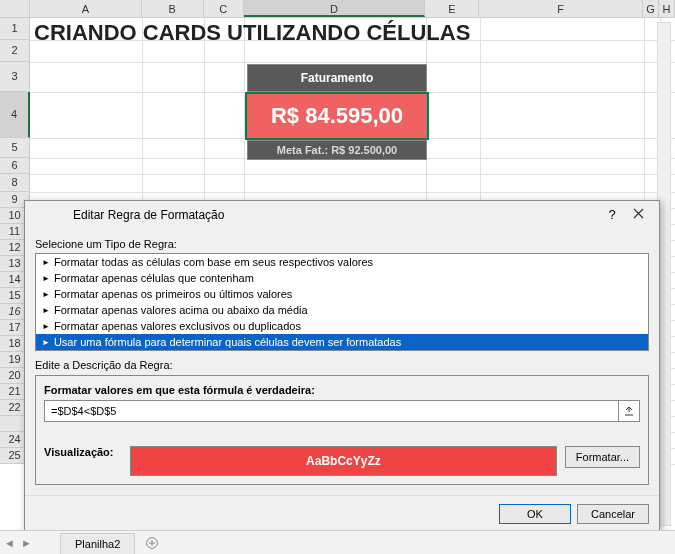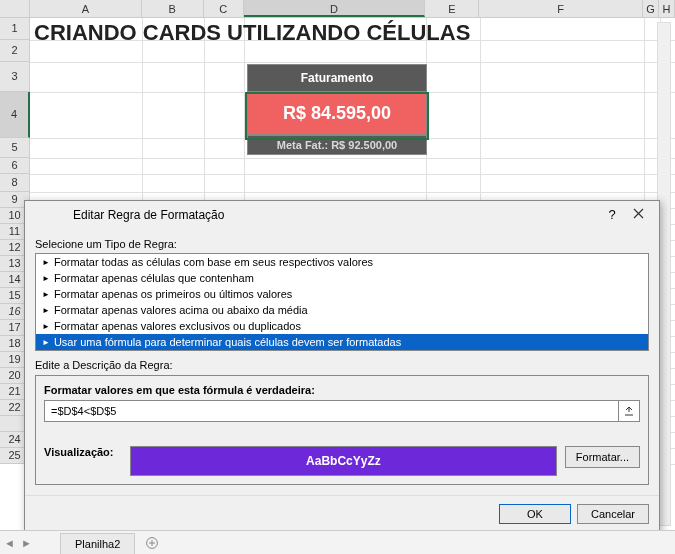--- a/index.html
+++ b/index.html
@@ -18,21 +18,21 @@
   .cells { position: relative; flex: 1; }
   .gridlines { position: absolute; inset: 0; }
   .gl-v { position: absolute; top: 0; bottom: 0; width: 1px; background: #e0e0e0; }
   .gl-h { position: absolute; left: 0; right: 0; height: 1px; background: #e0e0e0; }
   
   .title { position: absolute; left: 4px; top: 2px; font-size: 22px; font-weight: bold; color: #222; }
   
   .card { position: absolute; }
   .card-h { background: #595959; color: #fff; text-align: center; font-weight: bold; font-size: 12px; padding: 6px 0; border: 1px solid #888; }
   .card-v { background: #f06262; color: #fff; text-align: center; font-weight: bold; padding: 10px 0; border: 1px solid #888; }
-  .card-v.big { font-size: 18px; }
+  .card-v.big { font-size: 22px; }
   .card-f { background: #595959; color: #d9d9d9; text-align: center; font-size: 11px; font-weight: bold; padding: 3px 0; border: 1px solid #888; }
   
   .active-cell { position: absolute; border: 2px solid #217346; pointer-events: none; }
   
   
   .dialog { position: absolute; left: 24px; top: 200px; width: 636px; background: #f0f0f0; border: 1px solid #888; box-shadow: 2px 2px 8px rgba(0,0,0,.3); }
   .dlg-title { display: flex; align-items: center; padding: 6px 8px; font-size: 12px; }
   .dlg-title .t { flex: 1; margin-left: 40px; }
   .dlg-title .btn { width: 26px; text-align: center; font-size: 13px; cursor: pointer; }
   .dlg-body { padding: 6px 10px 10px; }
@@ -41,21 +41,21 @@
   .rule-item { padding: 2px 6px; font-size: 11px; display: flex; align-items: center; gap: 4px; cursor: pointer; }
   .rule-item.sel { background: #0a64c8; color: #fff; }
   .arrow { font-size: 8px; }
   .desc-box { border: 1px solid #888; background: #f0f0f0; padding: 8px; margin-top: 4px; }
   .desc-box .bold { font-weight: bold; font-size: 11px; }
   .formula-row { display: flex; margin-top: 4px; }
   .formula-in { flex: 1; border: 1px solid #888; background: #fff; padding: 3px 6px; font-size: 11px; height: 22px; }
   .range-btn { width: 22px; height: 22px; border: 1px solid #888; background: #fff; margin-left: -1px; display:flex; align-items:center; justify-content:center; cursor:pointer; font-size:11px; }
   .preview-row { display: flex; align-items: flex-start; margin-top: 24px; gap: 8px; }
   .preview-lbl { font-size: 11px; font-weight: bold; width: 78px; }
-  .preview-box { flex: 1; background: #6d28d9; color: #fff; text-align: center; font-weight: bold; padding: 7px; border: 1px solid #888; font-size: 12px; }
+  .preview-box { flex: 1; background: #ef4444; color: #fff; text-align: center; font-weight: bold; padding: 7px; border: 1px solid #888; font-size: 12px; }
   .fmt-btn { padding: 4px 10px; border: 1px solid #888; background: #e9e9e9; cursor: pointer; font-size: 11px; }
   .dlg-buttons { display: flex; justify-content: flex-end; gap: 6px; padding: 8px 10px; border-top: 1px solid #ddd; }
   .dlg-btn { min-width: 72px; padding: 3px 12px; border: 1px solid #888; background: #e9e9e9; cursor: pointer; font-size: 11px; text-align: center; }
   .dlg-btn.primary { border: 1px solid #0a64c8; }
   
   
   .tab-bar { position: absolute; left: 0; right: 0; bottom: 0; height: 24px; background: #f3f3f3; border-top: 1px solid #ccc; display: flex; align-items: center; padding-left: 60px; gap: 0; }
   .nav-btns { position: absolute; left: 4px; display: flex; gap: 6px; color: #888; }
   .tab { padding: 4px 14px; border: 1px solid #ccc; border-bottom: none; background: #fff; font-size: 11px; cursor: pointer; position: relative; top: 1px; }
   .tab.active { font-weight: bold; border-bottom: 2px solid #217346; background: #fff; }

